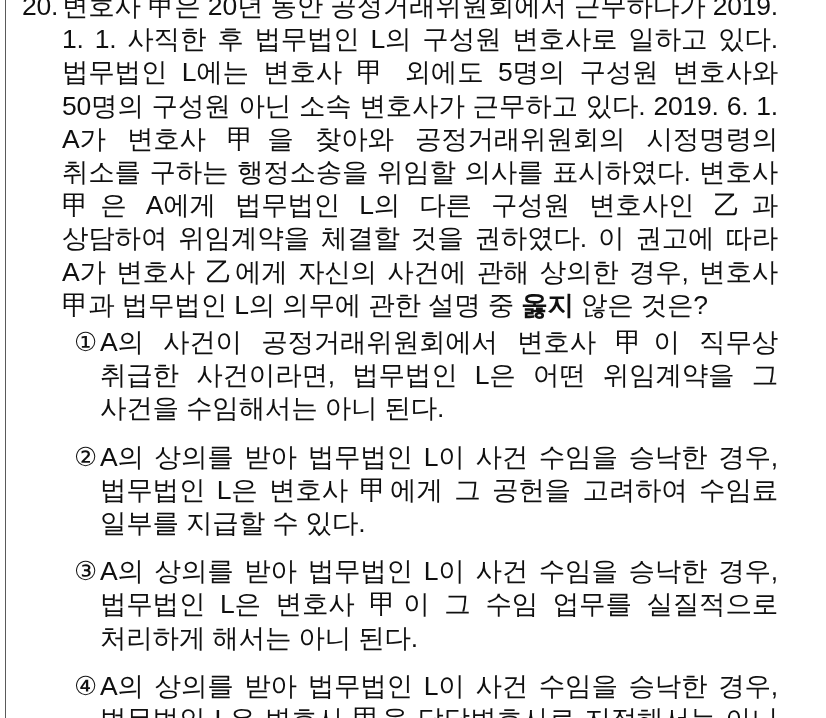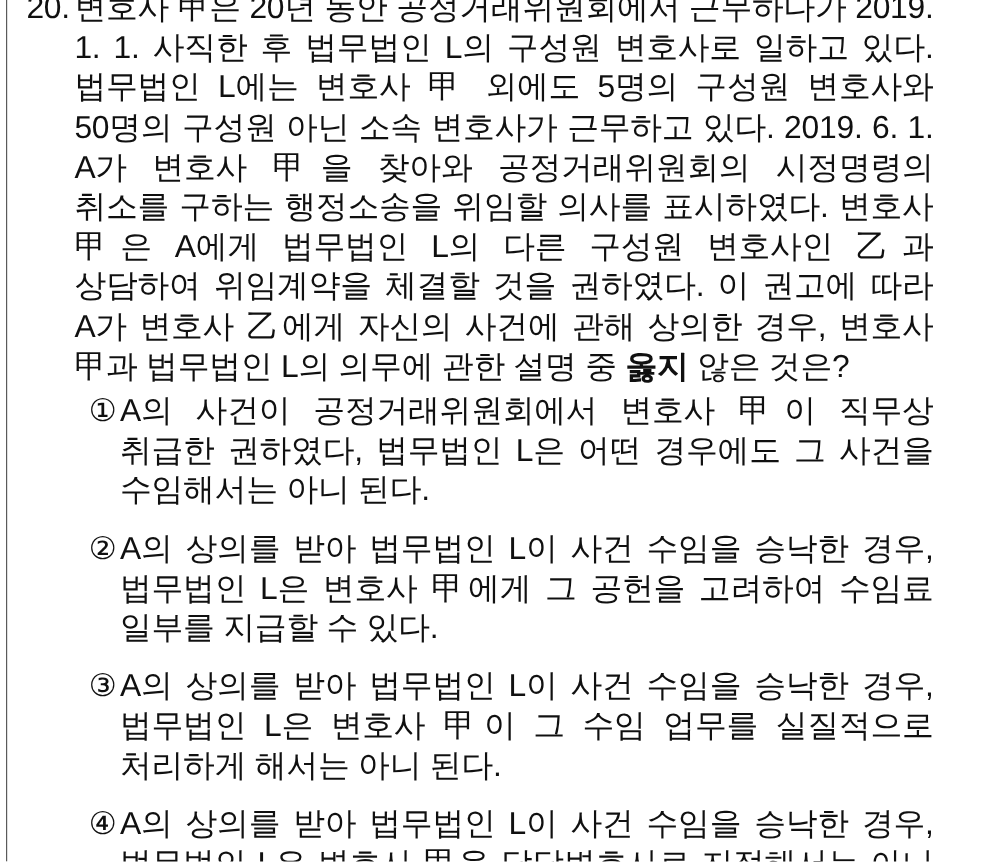--- a/index.html
+++ b/index.html
@@ -110,21 +110,21 @@
   <div class="question">
     <div class="question-body">
       <span class="qnum">20.</span><span class="flow">변호사 甲은 20년 동안 공정거래위원회에서 근무하다가 2019. 1. 1. 사직한 후 법무법인 L의 구성원 변호사로 일하고 있다. 법무법인 L에는 변호사 甲 외에도 5명의 구성원 변호사와 50명의 구성원 아닌 소속 변호사가 근무하고 있다. 2019. 6. 1. A가 변호사 甲을 찾아와 공정거래위원회의 시정명령의 취소를 구하는 행정소송을 위임할 의사를 표시하였다. 변호사 甲은 A에게 법무법인 L의 다른 구성원 변호사인 乙과 상담하여 위임계약을 체결할 것을 권하였다. 이 권고에 따라 A가 변호사 乙에게 자신의 사건에 관해 상의한 경우, 변호사 甲과 법무법인 L의 의무에 관한 설명 중 </span><span class="emph">옳지</span><span class="flow"> 않은 것은?</span>
     </div>
   </div>
 
   <div class="choices">
 
     <div class="choice">
       <span class="choice-marker">①</span>
-      <span class="choice-text">A의 사건이 공정거래위원회에서 변호사 甲이 직무상 취급한 권하였다, 법무법인 L은 어떤 경우에도 그 사건을 수임해서는 아니 된다.</span>
+      <span class="choice-text">A의 사건이 공정거래위원회에서 변호사 甲이 직무상 취급한 사건이라면, 법무법인 L은 어떤 위임계약을 그 사건을 수임해서는 아니 된다.</span>
     </div>
 
     <div class="choice">
       <span class="choice-marker">②</span>
       <span class="choice-text">A의 상의를 받아 법무법인 L이 사건 수임을 승낙한 경우, 법무법인 L은 변호사 甲에게 그 공헌을 고려하여 수임료 일부를 지급할 수 있다.</span>
     </div>
 
     <div class="choice">
       <span class="choice-marker">③</span>
       <span class="choice-text">A의 상의를 받아 법무법인 L이 사건 수임을 승낙한 경우, 법무법인 L은 변호사 甲이 그 수임 업무를 실질적으로 처리하게 해서는 아니 된다.</span>

